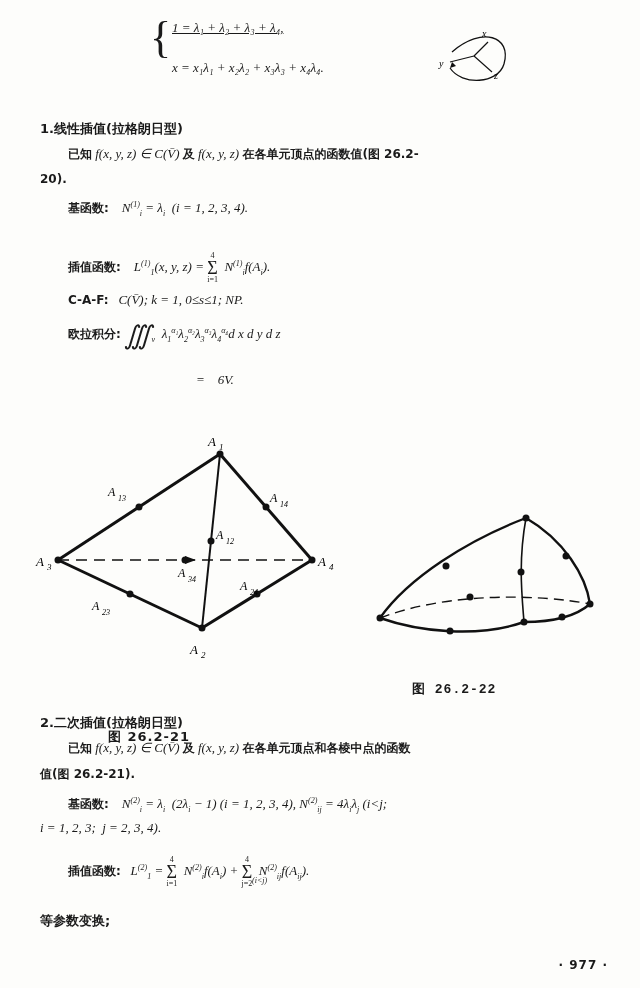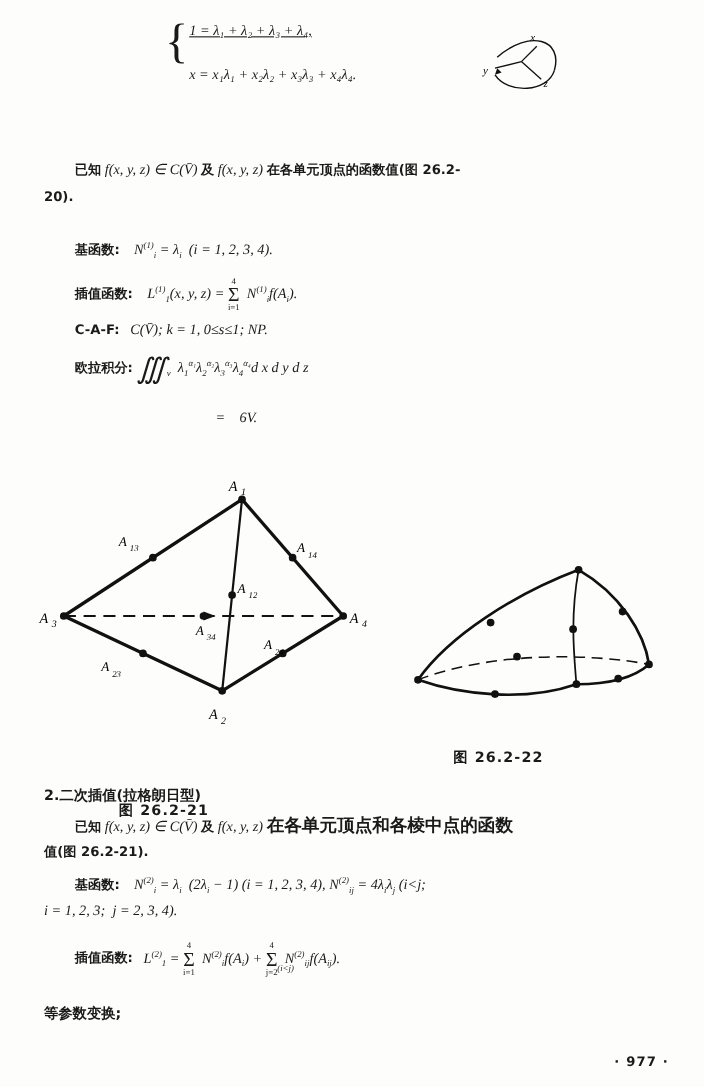--- a/index.html
+++ b/index.html
@@ -127,31 +127,32 @@
     <path d="M44 34 L58 20" stroke="#111" stroke-width="1.2" fill="none"></path>
     <path d="M44 34 L62 50" stroke="#111" stroke-width="1.2" fill="none"></path>
     <path d="M22 30 C 52 4, 82 14, 74 42" stroke="#111" stroke-width="1.3" fill="none"></path>
     <path d="M74 42 C 68 62, 32 64, 20 46" stroke="#111" stroke-width="1.3" fill="none"></path>
     <path d="M20 46 l2 -6 l4 4 z" fill="#111"></path>
     <text x="52" y="15" font-size="10" font-style="italic" font-family="Liberation Serif, serif">x</text>
     <text x="9" y="45" font-size="10" font-style="italic" font-family="Liberation Serif, serif">y</text>
     <text x="64" y="57" font-size="10" font-style="italic" font-family="Liberation Serif, serif">z</text>
   </svg>
 
+  <div class="line cjk flush" style="top:120px; font-size:13px;">1.线性插值(拉格朗日型)</div>
 
   <div class="line ind" style="top:146px;">
     <span class="cjk" style="font-size:12px;">已知</span>
     <span class="mathi"> f(x, y, z) ∈ C(V̄) </span>
     <span class="cjk" style="font-size:12px;">及</span>
     <span class="mathi"> f(x, y, z) </span>
     <span class="cjk" style="font-size:12px;">在各单元顶点的函数值(图 26.2-</span>
   </div>
   <div class="line flush cjk" style="top:172px; font-size:12px;">20).</div>
 
-  <div class="line ind" style="top:219px;text-align:right;">
+  <div class="line ind" style="top:200px;text-align:right;">
     <span class="cjk" style="font-size:12px;">基函数:</span>
     <span class="mathi">&nbsp;&nbsp; N<sup class="sup">(1)</sup><sub class="sub">i</sub> = λ<sub class="sub">i</sub>&nbsp; (i = 1, 2, 3, 4).</span>
   </div>
 
   <div class="line ind" style="top:252px;">
     <span class="cjk" style="font-size:12px;">插值函数:</span>
     <span class="mathi">&nbsp;&nbsp; L<sup class="sup">(1)</sup><sub class="sub">1</sub>(x, y, z) = </span>
     <span class="sumwrap"><span class="top">4</span><span class="sumsign">Σ</span><span class="bot">i=1</span></span>
     <span class="mathi">&nbsp;N<sup class="sup">(1)</sup><sub class="sub">i</sub>f(A<sub class="sub">i</sub>).</span>
   </div>
@@ -241,30 +242,30 @@
     <circle cx="232" cy="104" r="3.5" fill="#111"></circle>
     <circle cx="166" cy="122" r="3.5" fill="#111"></circle>
     <circle cx="88" cy="66" r="3.5" fill="#111"></circle>
     <circle cx="208" cy="56" r="3.5" fill="#111"></circle>
     <circle cx="163" cy="72" r="3.5" fill="#111"></circle>
     <circle cx="92" cy="131" r="3.5" fill="#111"></circle>
     <circle cx="204" cy="117" r="3.5" fill="#111"></circle>
     <circle cx="112" cy="97" r="3.5" fill="#111"></circle>
   </svg>
 
-  <div class="figcap" style="left:412px; top:680px;">图    26.2-22</div>
+  <div class="figcap" style="left:412px; top:680px;font-family:Liberation Mono, monospace;">图    26.2-22</div>
 
   <div class="line cjk flush" style="top:714px; font-size:13px;">2.二次插值(拉格朗日型)</div>
 
   <div class="line ind" style="top:740px;">
     <span class="cjk" style="font-size:12px;">已知</span>
     <span class="mathi"> f(x, y, z) ∈ C(V̄) </span>
     <span class="cjk" style="font-size:12px;">及</span>
     <span class="mathi"> f(x, y, z) </span>
-    <span class="cjk" style="font-size:16px;">在各单元顶点和各棱中点的函数</span>
+    <span class="cjk" style="font-size:12px;">在各单元顶点和各棱中点的函数</span>
   </div>
   <div class="line flush" style="top:766px;">
     <span class="cjk" style="font-size:12px;">值(图 26.2-21).</span>
   </div>
 
   <div class="line ind" style="top:796px;">
     <span class="cjk" style="font-size:12px;">基函数:</span>
     <span class="mathi">&nbsp;&nbsp; N<sup class="sup">(2)</sup><sub class="sub">i</sub> = λ<sub class="sub">i</sub>&nbsp; (2λ<sub class="sub">i</sub> − 1) (i = 1, 2, 3, 4), N<sup class="sup">(2)</sup><sub class="sub">ij</sub> = 4λ<sub class="sub">i</sub>λ<sub class="sub">j</sub> (i&lt;j;</span>
   </div>
   <div class="line flush" style="top:820px;">

